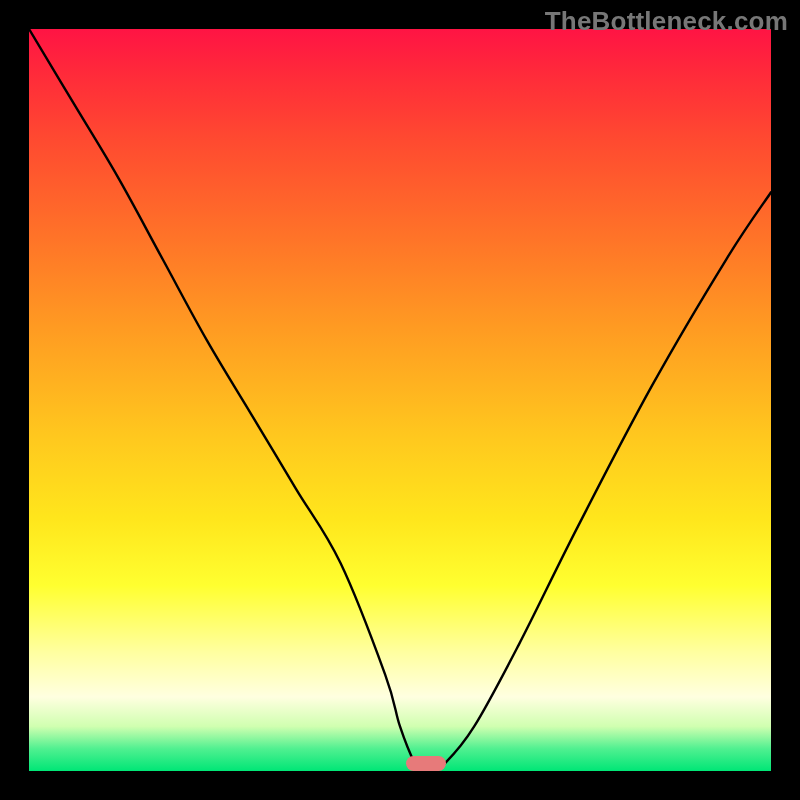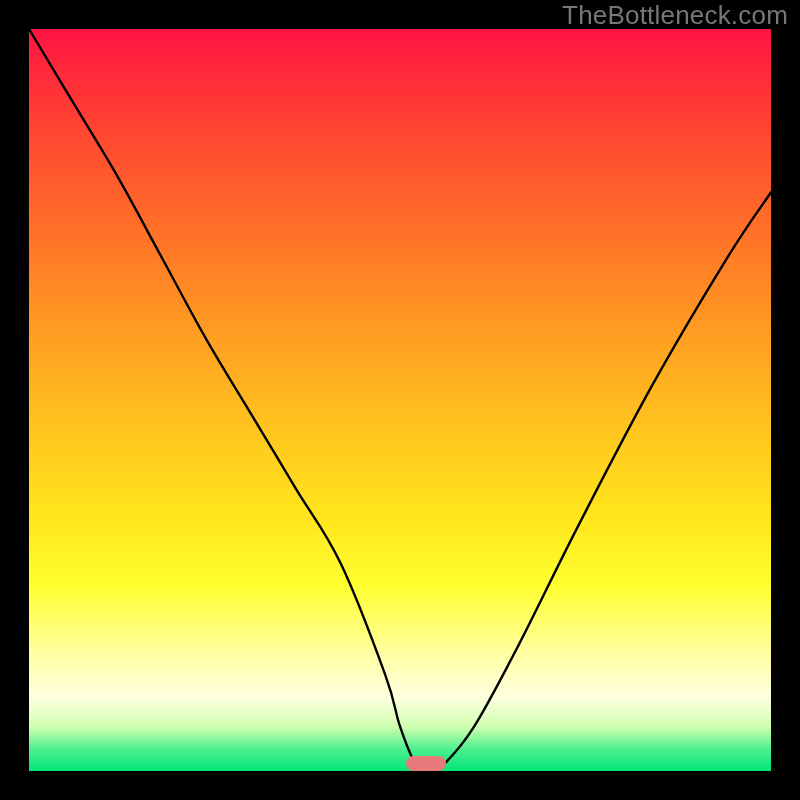--- a/index.html
+++ b/index.html
@@ -28,25 +28,25 @@
       #ffff30 75%,
       #ffffa0 84%,
       #ffffe0 90%,
       #d0ffb0 94%,
       #50f090 97%,
       #00e676 100%
     );
   }
   .watermark {
     position: absolute;
-    top: 0;
+    top: 6px;
     right: 12px;
     color: #777;
     font-size: 26px;
-    font-weight: 400;
+    font-weight: 700;
     letter-spacing: 0.2px;
   }
   svg.curve {
     position: absolute;
     left: 0;
     top: 0;
     width: 742px;
     height: 742px;
     pointer-events: none;
   }

